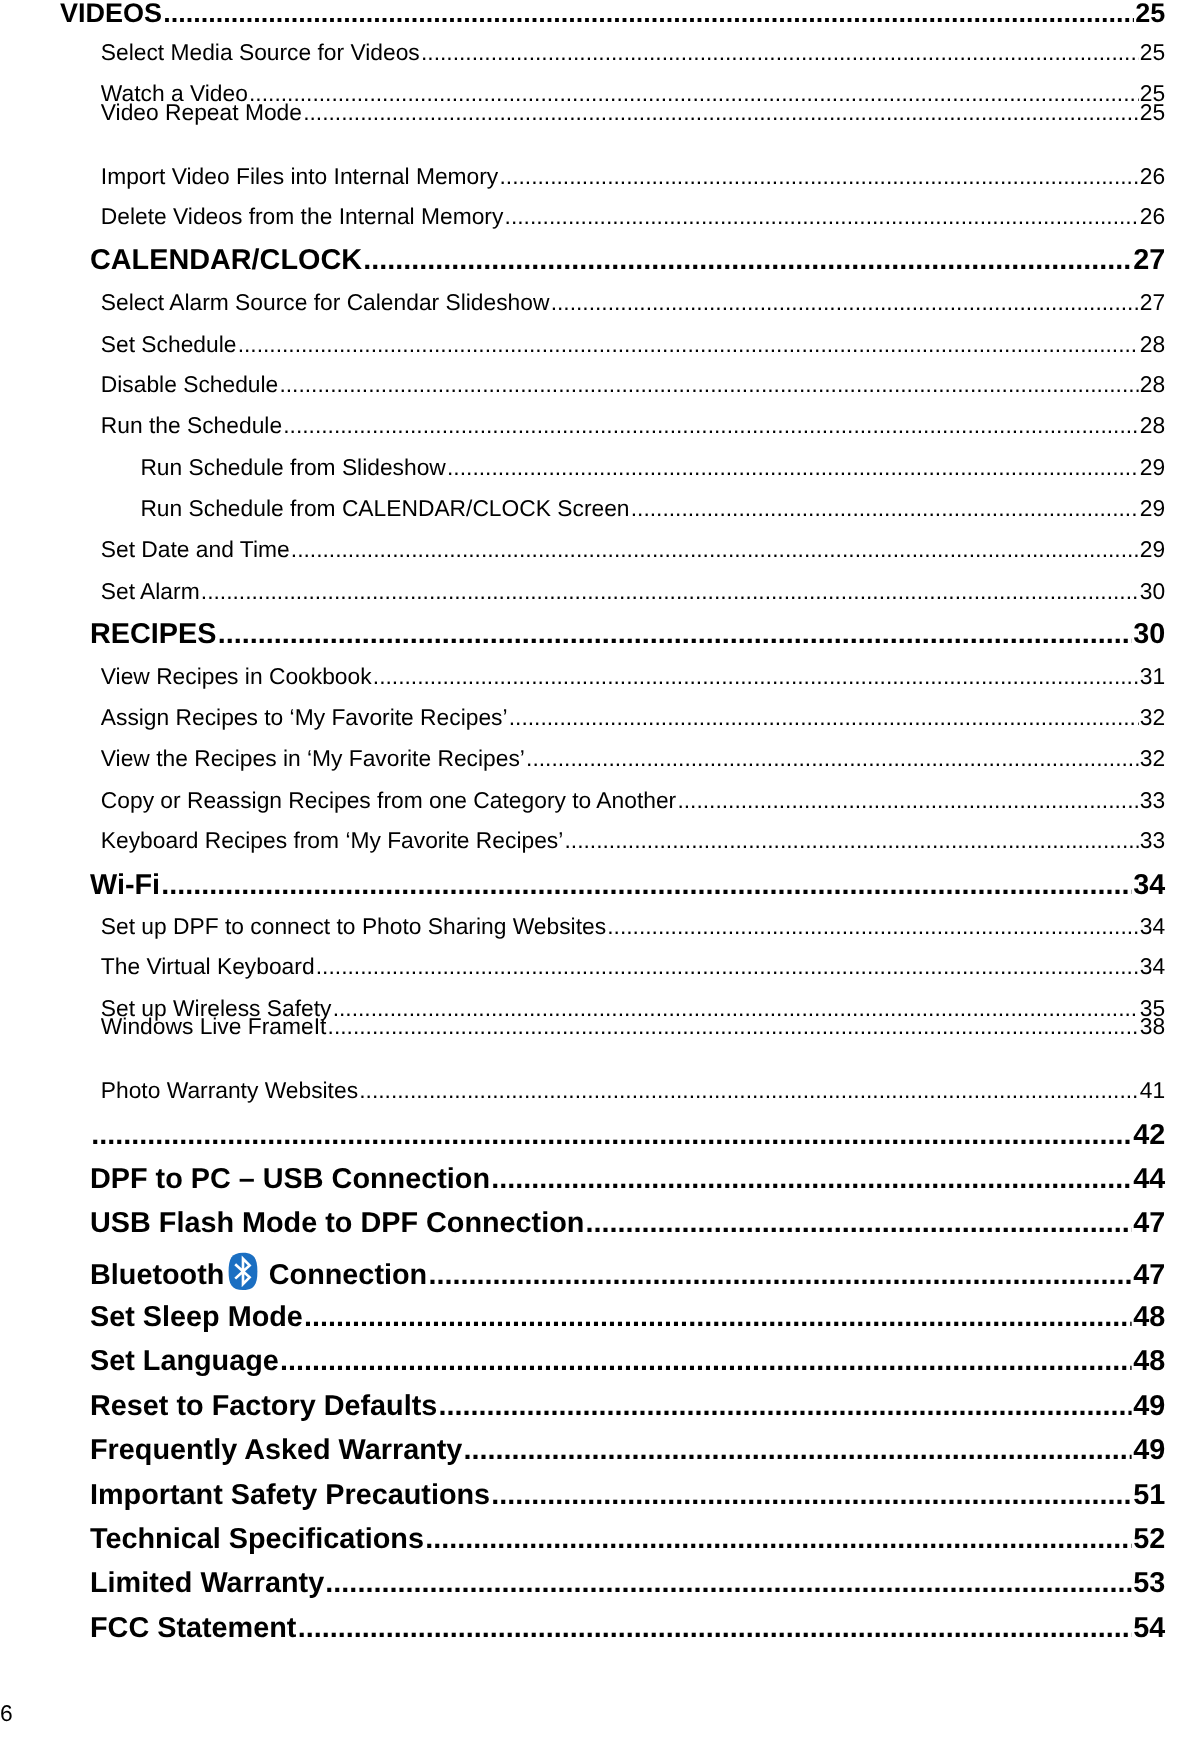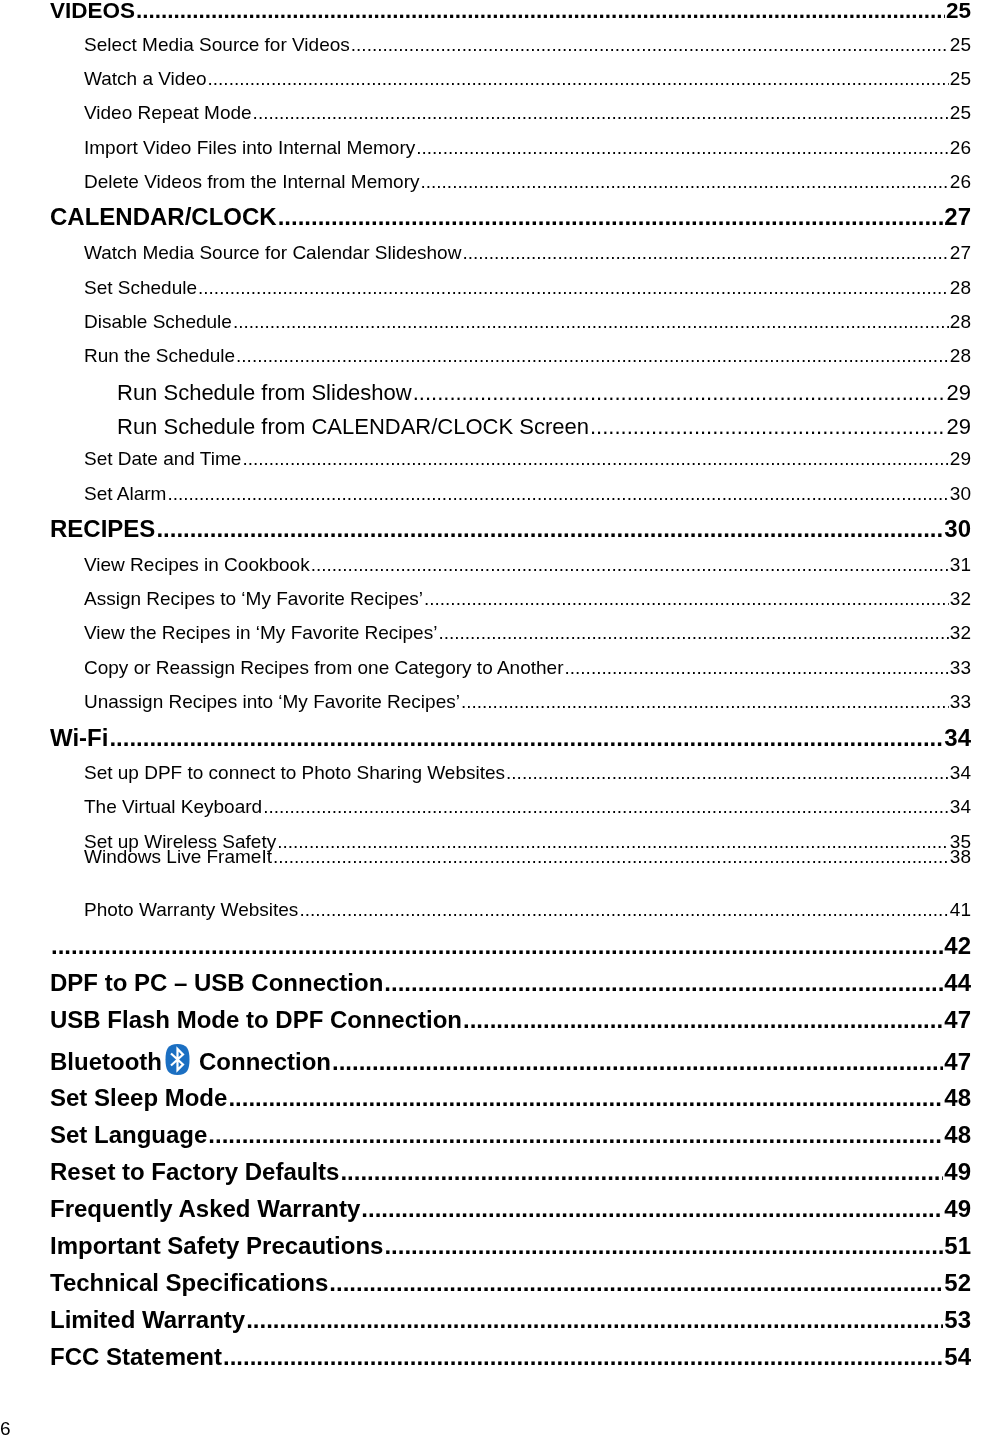--- a/index.html
+++ b/index.html
@@ -16,23 +16,23 @@
     .row .leader {
       flex: 1 1 auto; overflow: hidden; white-space: nowrap;
       margin: 0 1px; letter-spacing: 0;
     }
     .row .leader::before {
       content: "................................................................................................................................................................................................................................................................................................................................";
     }
     .row .page { flex: 0 0 auto; text-align: right; }
 
     .lvl1 { left: 50px; right: 28px; font-size: 22.5px; font-weight: bold; height: 30px; }
-    .lvl1.big { font-size: 24px; }
+    .lvl1.big { font-size: 24px; margin-left: 25px; }
     .lvl2 { left: 84px; right: 28px; font-size: 19px; height: 26px; }
-    .lvl3 { left: 117px; right: 28px; font-size: 22px; height: 26px; }
+    .lvl3 { left: 117px; right: 28px; font-size: 19px; height: 26px; }
 
     .bt-icon {
       display: inline-block; width: 27px; height: 33px; margin-left: 2px; margin-right: 8px;
       vertical-align: -6px;
     }
     .page-number {
       position: absolute; left: 0; top: 1418px; font-size: 19px;
     }
   </style>
 </head>
@@ -48,21 +48,21 @@
   <div class="row lvl2" style="top:34px">
     <span class="label">Select Media Source for Videos</span>
     <span class="leader"></span>
     <span class="page">25</span>
   </div>
   <div class="row lvl2" style="top:68px">
     <span class="label">Watch a Video</span>
     <span class="leader"></span>
     <span class="page">25</span>
   </div>
-  <div class="row lvl2" style="top:102px">
+  <div class="row lvl2" style="top:84px">
     <span class="label">Video Repeat Mode</span>
     <span class="leader"></span>
     <span class="page">25</span>
   </div>
   <div class="row lvl2" style="top:137px">
     <span class="label">Import Video Files into Internal Memory</span>
     <span class="leader"></span>
     <span class="page">26</span>
   </div>
   <div class="row lvl2" style="top:171px">
@@ -70,21 +70,21 @@
     <span class="leader"></span>
     <span class="page">26</span>
   </div>
 
   <div class="row lvl1 big" style="top:203px">
     <span class="label">CALENDAR/CLOCK</span>
     <span class="leader"></span>
     <span class="page">27</span>
   </div>
   <div class="row lvl2" style="top:242px">
-    <span class="label">Watch Media Source for Calendar Slideshow</span>
+    <span class="label">Select Alarm Source for Calendar Slideshow</span>
     <span class="leader"></span>
     <span class="page">27</span>
   </div>
   <div class="row lvl2" style="top:277px">
     <span class="label">Set Schedule</span>
     <span class="leader"></span>
     <span class="page">28</span>
   </div>
   <div class="row lvl2" style="top:311px">
     <span class="label">Disable Schedule</span>
@@ -136,21 +136,21 @@
     <span class="label">View the Recipes in ‘My Favorite Recipes’</span>
     <span class="leader"></span>
     <span class="page">32</span>
   </div>
   <div class="row lvl2" style="top:657px">
     <span class="label">Copy or Reassign Recipes from one Category to Another</span>
     <span class="leader"></span>
     <span class="page">33</span>
   </div>
   <div class="row lvl2" style="top:691px">
-    <span class="label">Unassign Recipes into ‘My Favorite Recipes’</span>
+    <span class="label">Keyboard Recipes from ‘My Favorite Recipes’</span>
     <span class="leader"></span>
     <span class="page">33</span>
   </div>
 
   <div class="row lvl1 big" style="top:724px">
     <span class="label">Wi-Fi</span>
     <span class="leader"></span>
     <span class="page">34</span>
   </div>
   <div class="row lvl2" style="top:762px">

